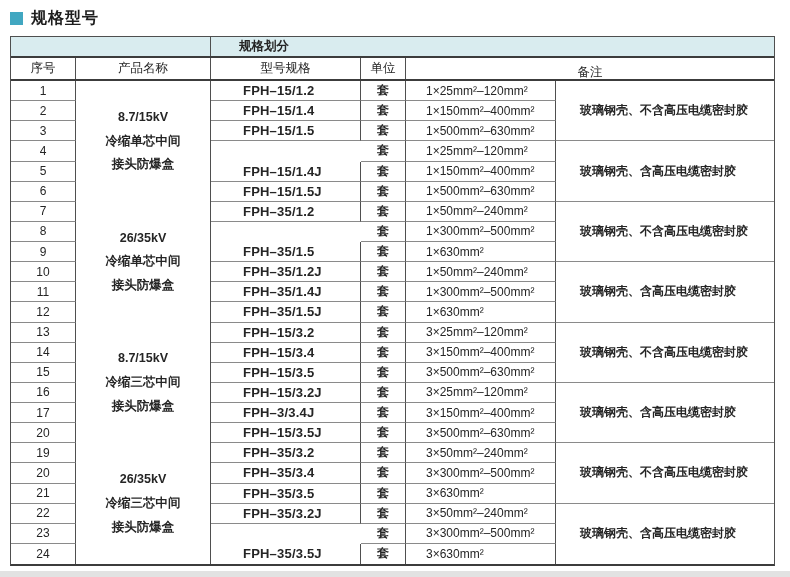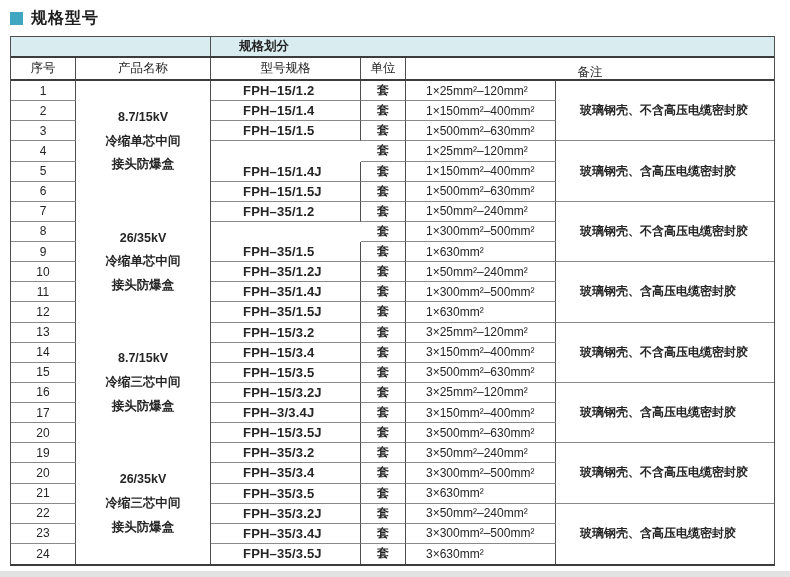--- a/index.html
+++ b/index.html
@@ -212,21 +212,20 @@
       <div class="c model" style="grid-area:21/3">FPH–35/3.5</div>
       <div class="c unit" style="grid-area:21/4">套</div>
       <div class="c range" style="grid-area:21/5">3×630mm²</div>
 
       <div class="c seq" style="grid-area:22/1">22</div>
       <div class="c model" style="grid-area:22/3">FPH–35/3.2J</div>
       <div class="c unit" style="grid-area:22/4">套</div>
       <div class="c range" style="grid-area:22/5">3×50mm²–240mm²</div>
 
       <div class="c seq" style="grid-area:23/1">23</div>
-      <div class="c model" style="grid-area:23/3">FPH–35/3.4J</div>
       <div class="c unit" style="grid-area:23/4">套</div>
       <div class="c range" style="grid-area:23/5">3×300mm²–500mm²</div>
 
       <div class="c seq nb" style="grid-area:24/1">24</div>
       <div class="c model nb" style="grid-area:24/3">FPH–35/3.5J</div>
       <div class="c unit nb" style="grid-area:24/4">套</div>
       <div class="c range nb" style="grid-area:24/5">3×630mm²</div>
 
     </div>
   </div>

